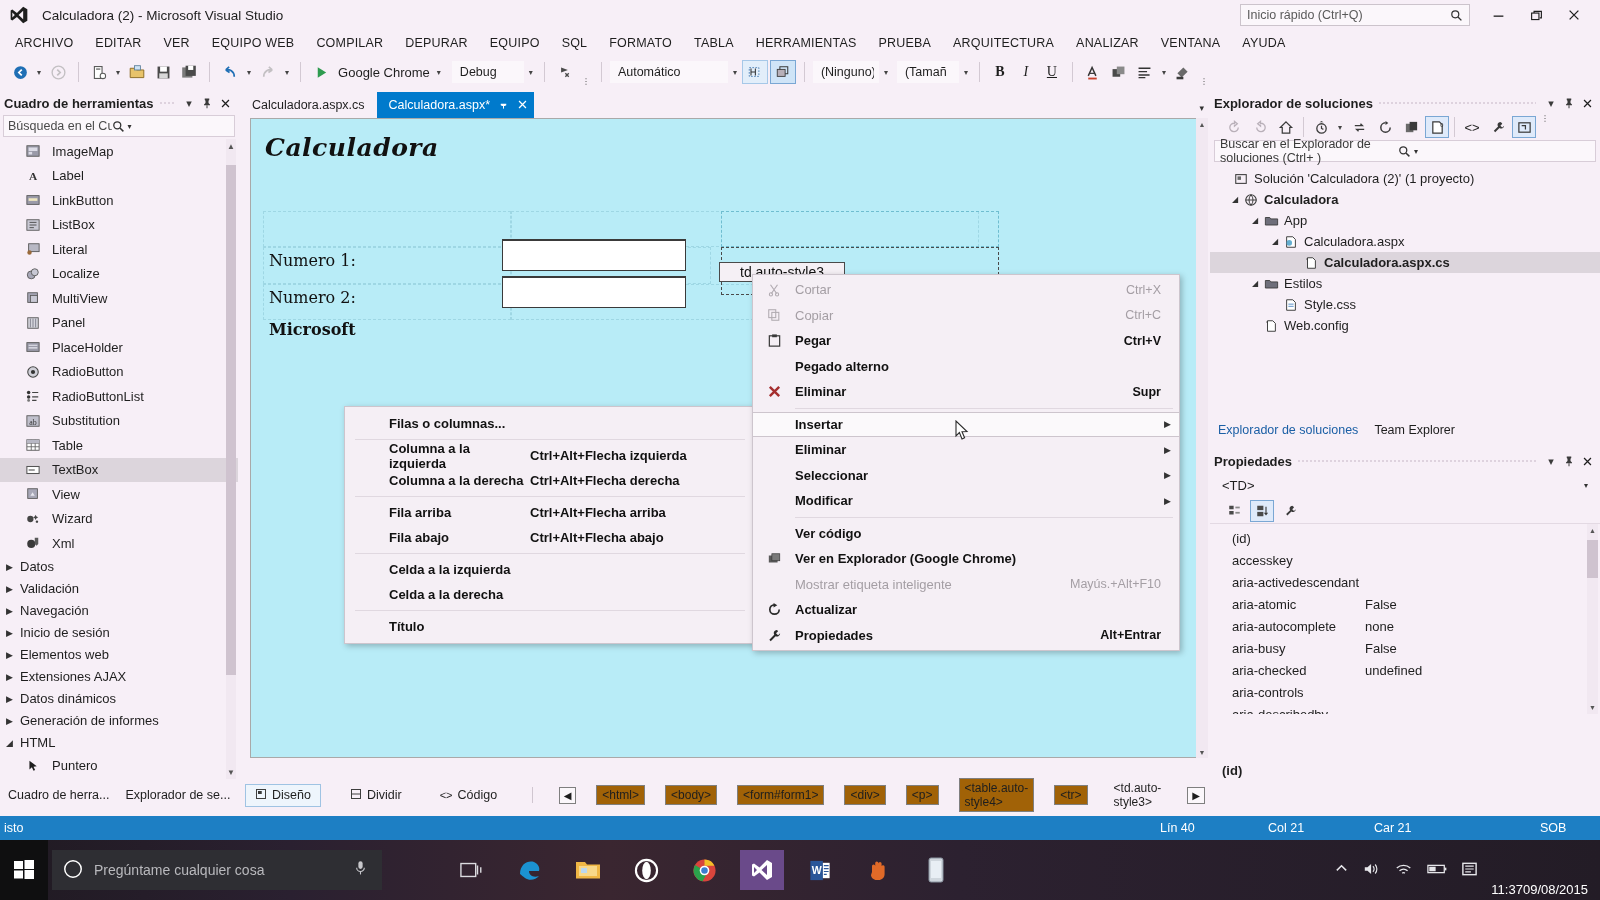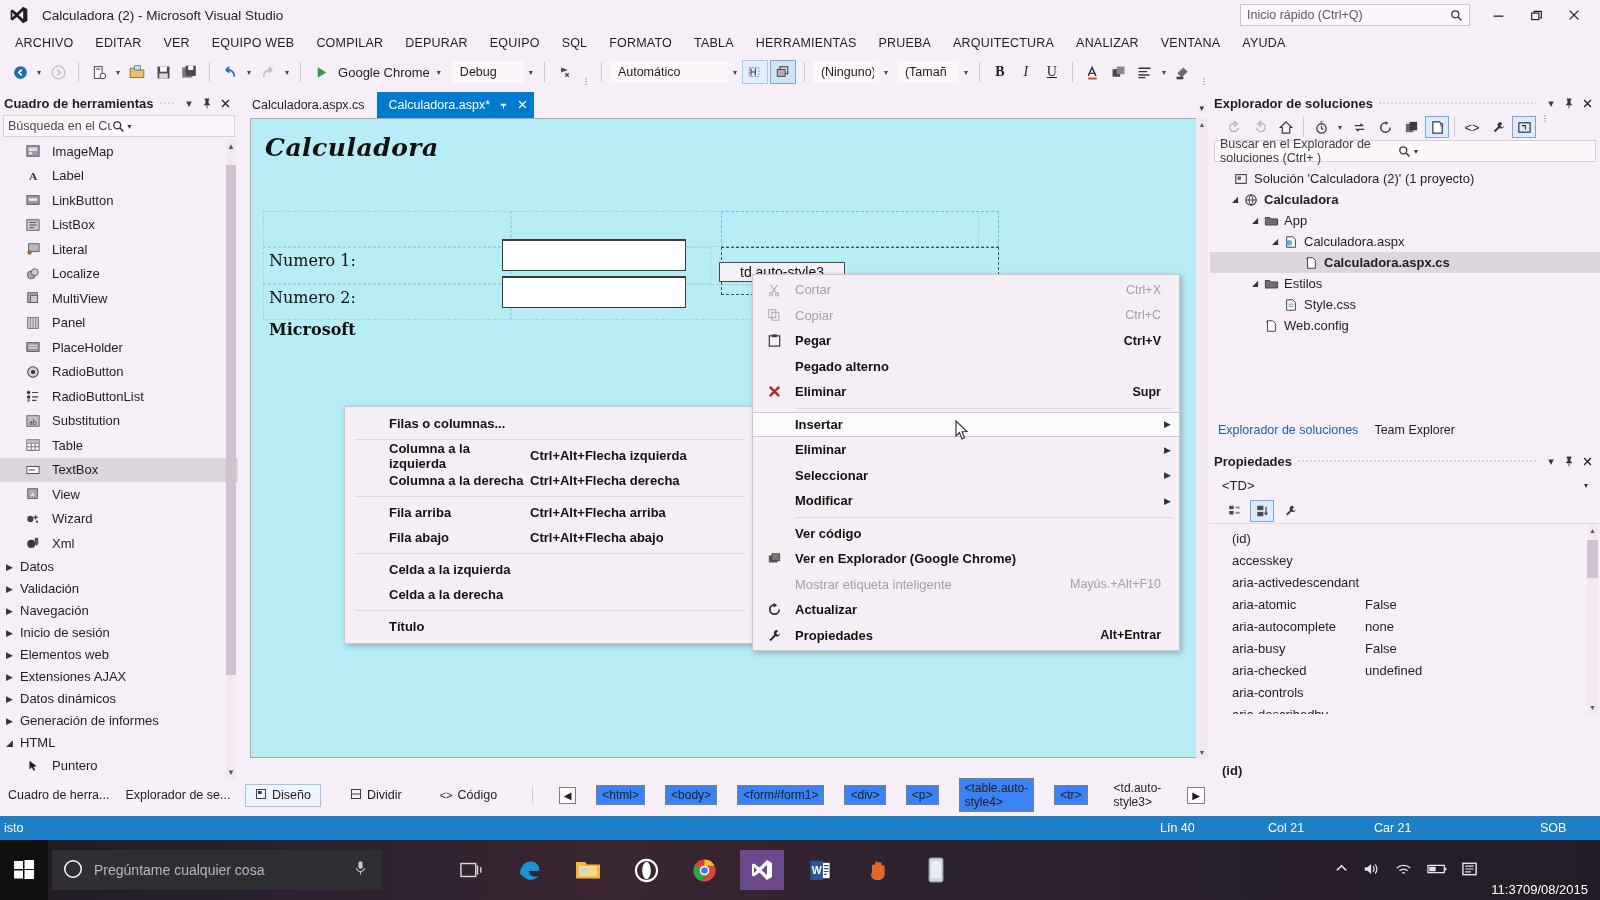--- a/index.html
+++ b/index.html
@@ -76,21 +76,21 @@
   .dsn-lbl { position:absolute; font-family:"DejaVu Serif",serif; font-size:16px; color:#111; }
   .dsn-input { position:absolute; background:#fff; border:1px solid #3a3a3a; border-top-width:2px; }
   .tag-badge { position:absolute; background:#f5f0f5; border:1px solid #4a4a4a; font-size:14px; padding:1px 20px; color:#111; z-index:6; }
   .dsn-vscroll { position:absolute; right:0; top:26px; width:12px; height:640px; background:#f1e8f1; }
 
   
   .editbar { position:absolute; left:245px; top:782px; width:960px; height:26px; display:flex; align-items:center; gap:20px; font-size:12.5px; }
   .viewbtn { display:flex; align-items:center; gap:5px; padding:3px 9px; }
   .viewbtn.on { border:1px solid #9fc3e3; background:#eef5fc; }
   .crumb-sep { width:1px; height:16px; background:#d0c6d0; margin:0 6px; }
-  .crumb { border:1px solid #7f7f7f; background:#3b82f6; padding:2px 5px; font-size:12px; }
+  .crumb { border:1px solid #7f7f7f; background:#a16207; padding:2px 5px; font-size:12px; }
   .crumb-nav { border:1px solid #7f7f7f; background:#fbf7fb; padding:2px 4px; font-size:10px; }
 
   
   .solexp { position:absolute; left:1210px; top:92px; width:390px; height:350px; background:#f7eff7; }
   .se-toolbar { height:26px; display:flex; align-items:center; gap:2px; padding-left:12px; }
   .se-btn { width:24px; height:22px; display:flex; align-items:center; justify-content:center; }
   .se-btn.on { border:1px solid #7aa7d4; background:#dfeafa; }
   .se-search { height:22px; margin:0 4px 2px 4px; background:#fbf7fb; border:1px solid #d8cdd8; display:flex; align-items:center; padding:0 3px 0 5px; }
   .se-search span { flex:1; font-size:12.5px; color:#3a3a3a; }
   .tree { padding-top:4px; font-size:13px; }

